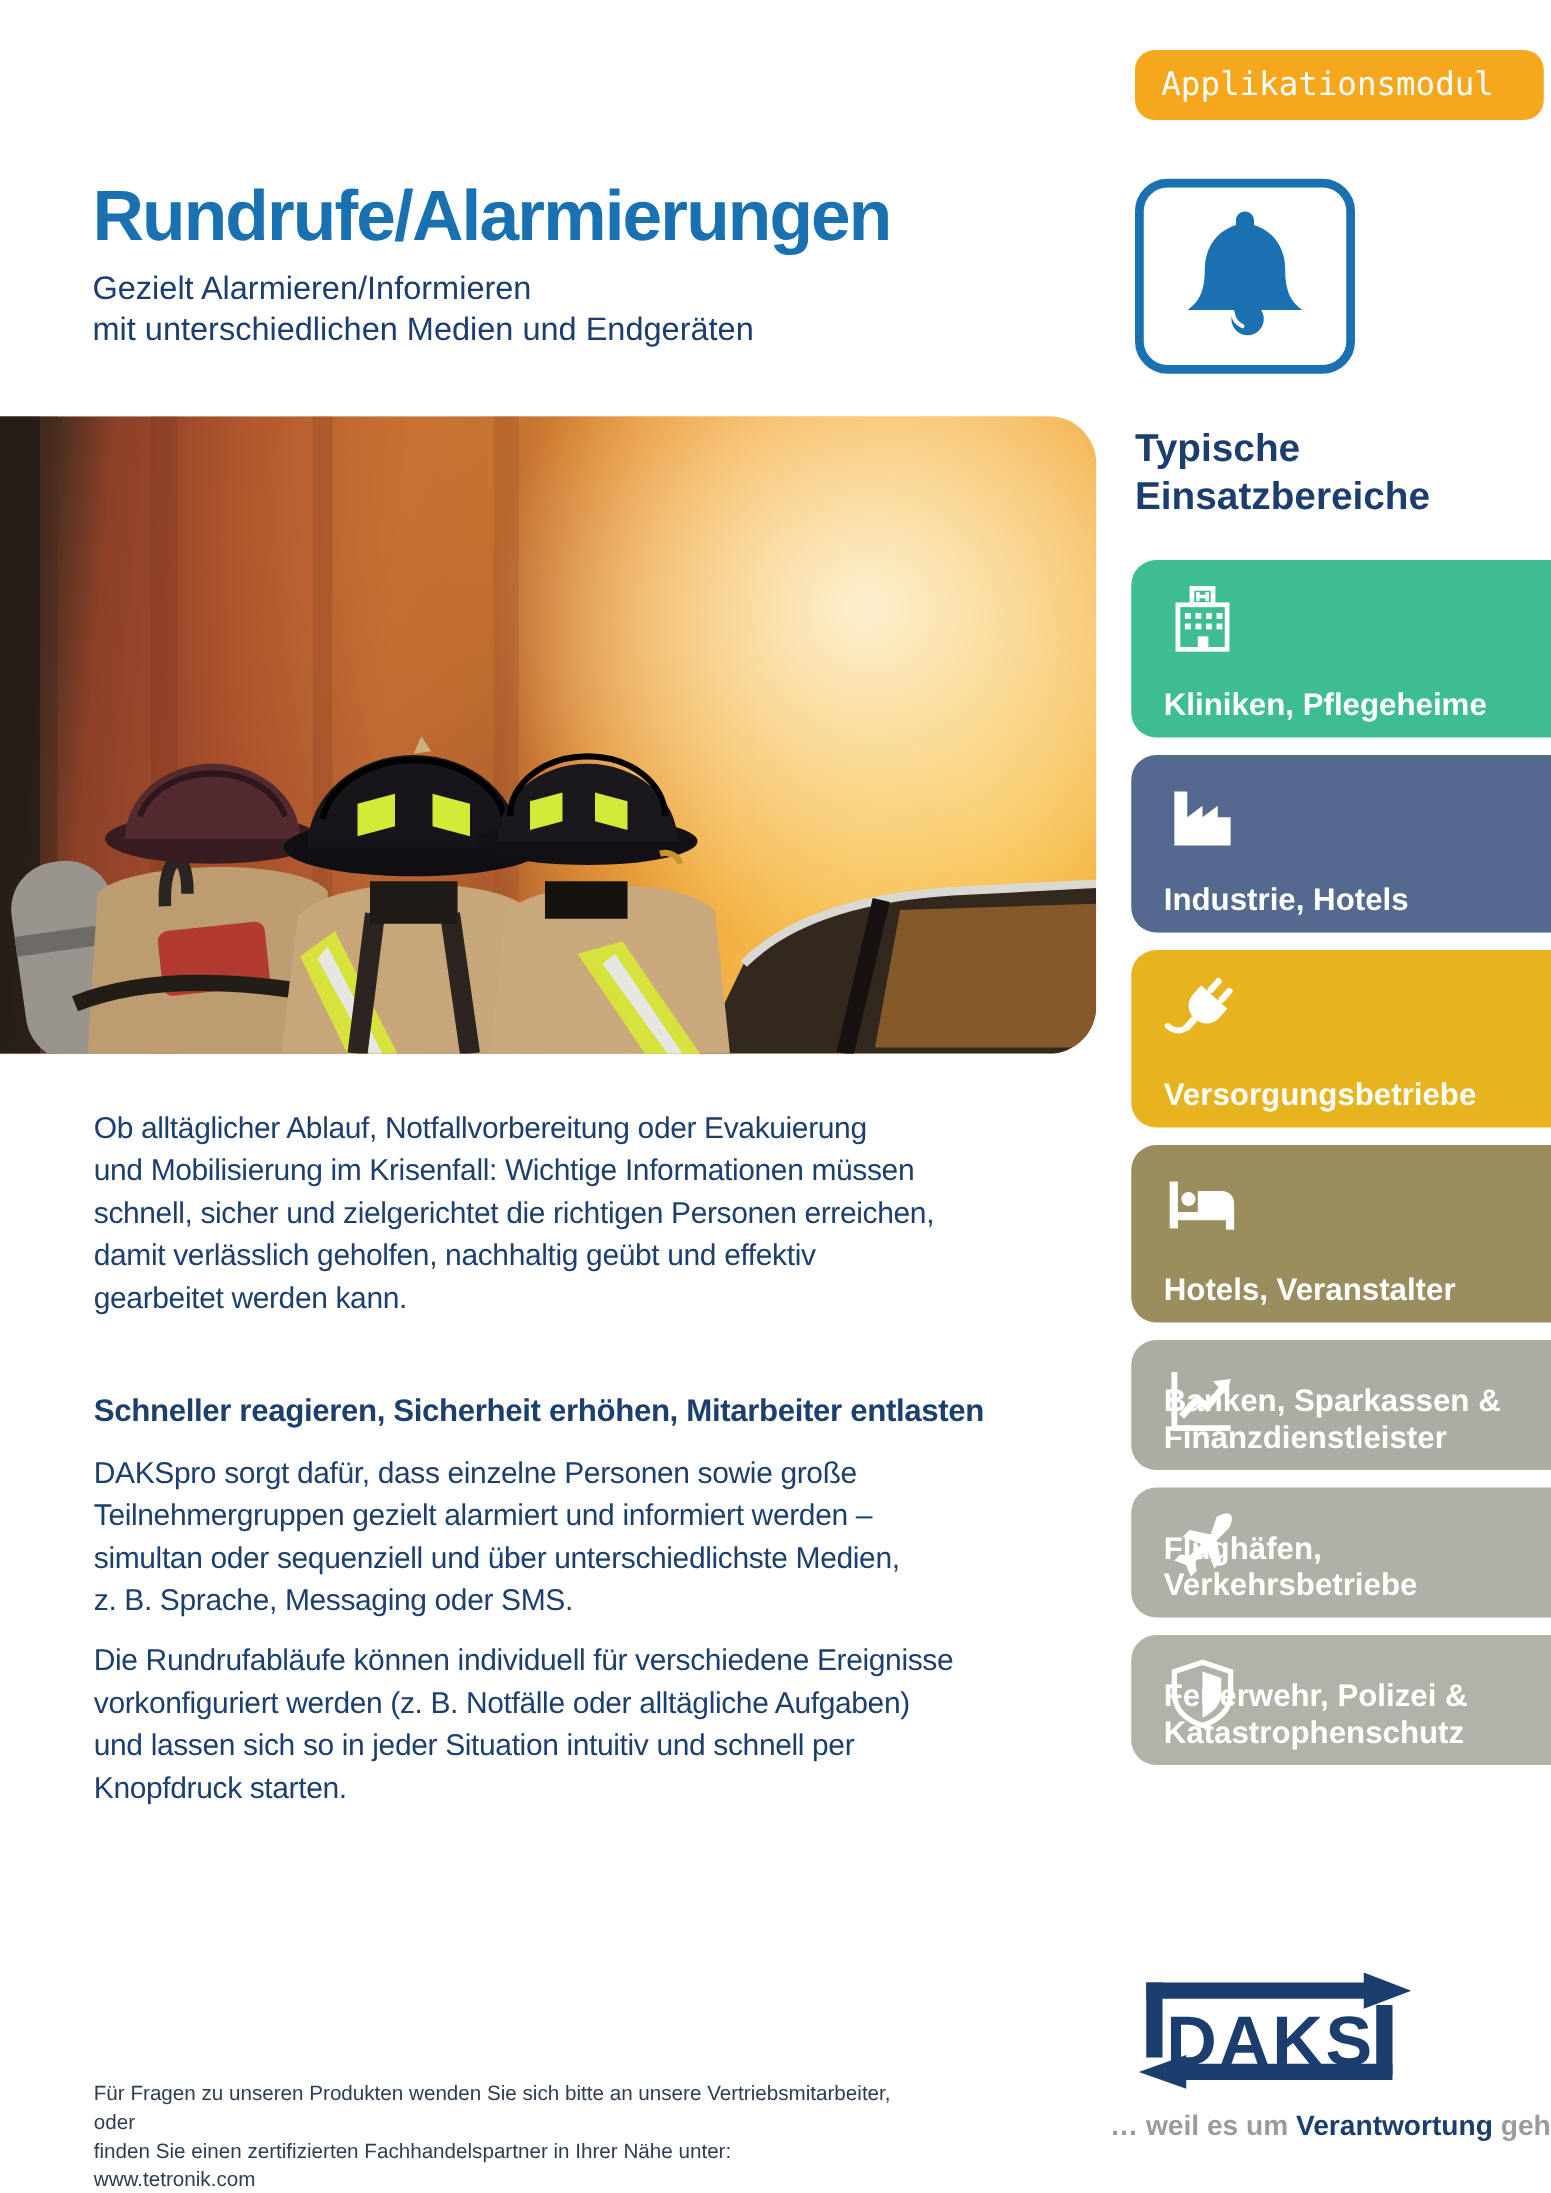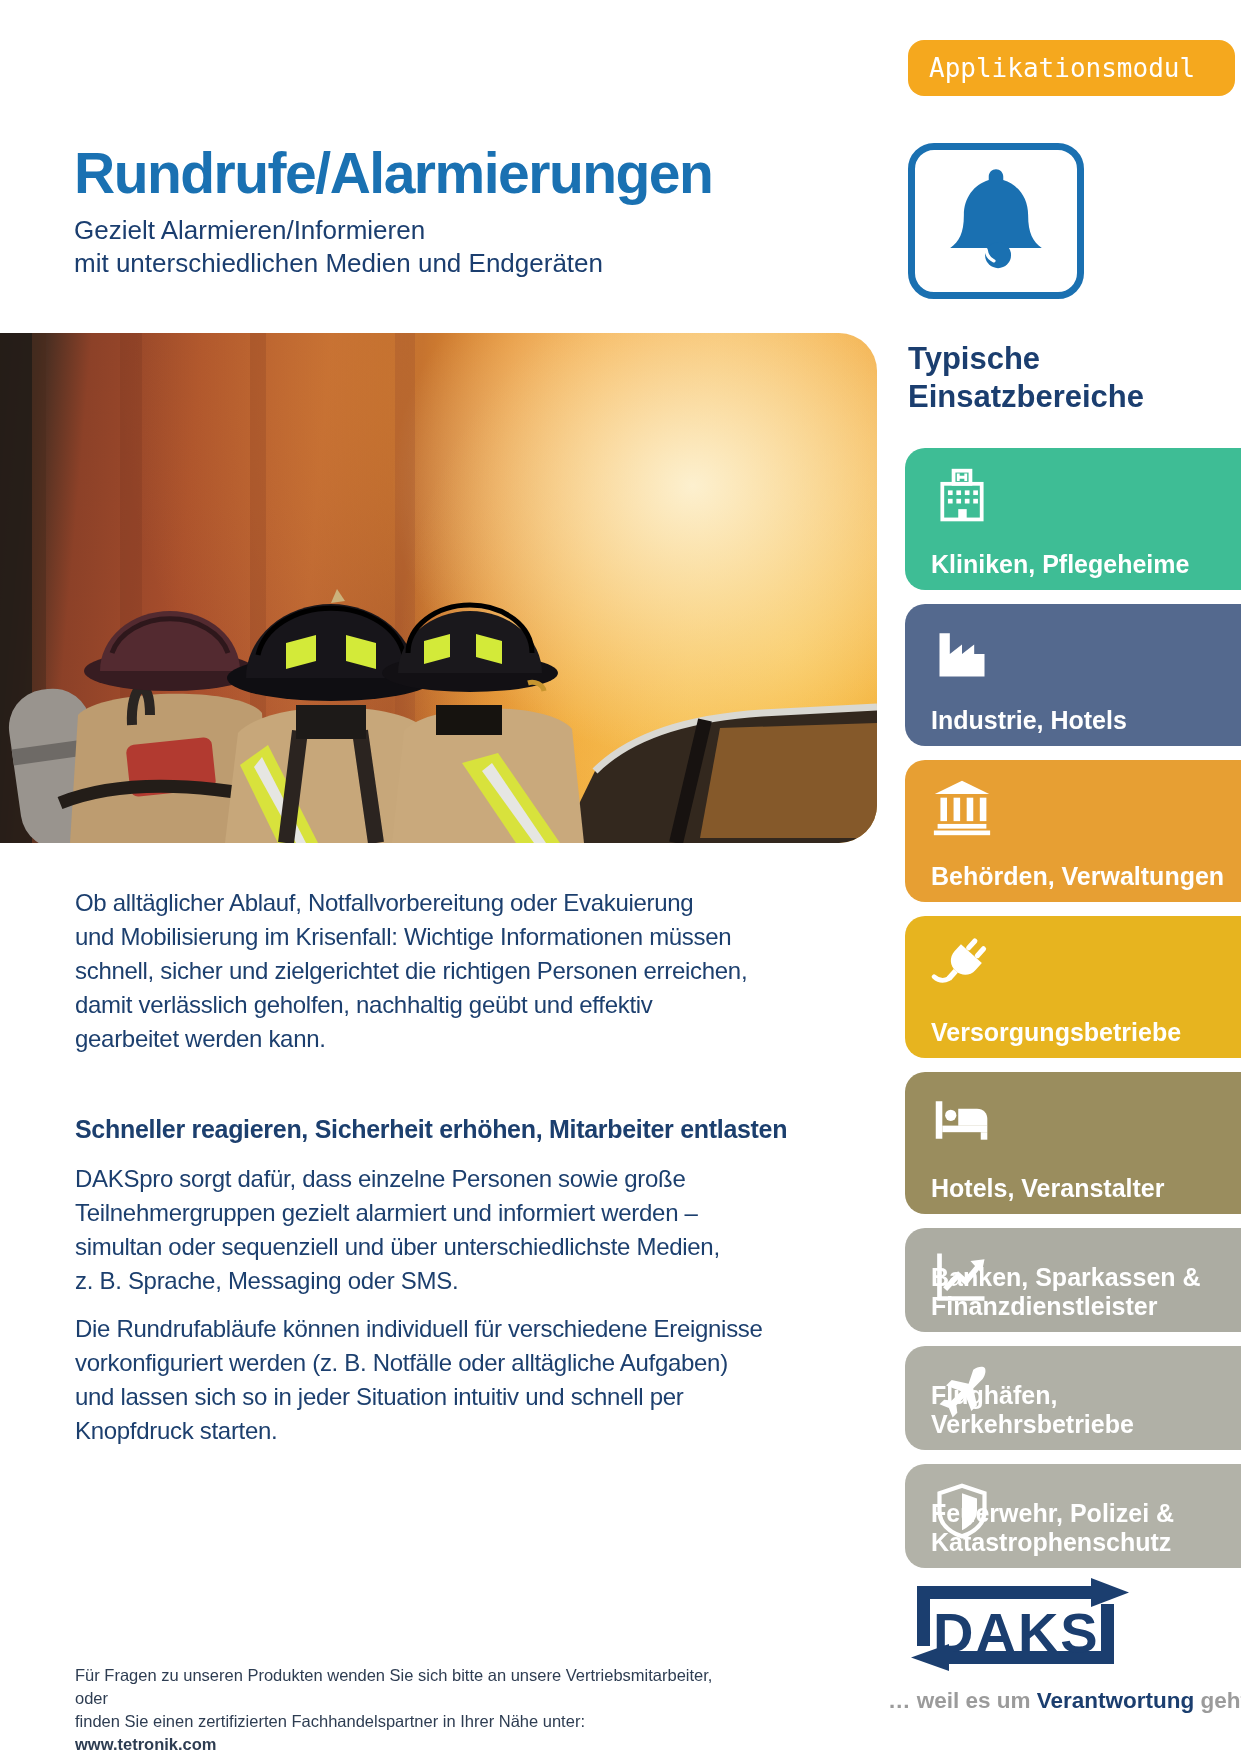--- a/index.html
+++ b/index.html
@@ -72,21 +72,21 @@
   #para1 { top:886px; }
   #head1 { top:1112px; }
   #para2 { top:1162px; }
   #para3 { top:1312px; }
 
   
   .footer-note {
     position:absolute; left:75px; top:1664px; width:640px;
     color:#2e3d52; font-size:16.5px; line-height:23px;
   }
-  .footer-note b { font-weight:bold; }
+  .footer-note b { font-weight:normal; }
   .daks-logo { position:absolute; left:903px; top:1576px; }
   .tagline {
     position:absolute; left:888px; top:1688px; width:256px;
     font-size:22.5px; color:#9b9b9b; font-weight:bold; white-space:nowrap;
   }
   .tagline .strong { color:#1b3e6f; }
 </style>
 </head>
 <body>
 
@@ -190,34 +190,20 @@
     <span class="tlabel">Kliniken, Pflegeheime</span>
   </div>
 
   <div class="tile" style="background-color: rgb(84, 105, 142);">
     <svg class="ticon" viewBox="0 0 64 64">
       <path d="M8 58 V12 h11 v22 l13 -10 v10 l13 -10 v10 h11 v24 z" fill="#ffffff"></path>
     </svg>
     <span class="tlabel">Industrie, Hotels</span>
   </div>
 
-  <div class="tile" style="background-color: rgb(231, 159, 51);">
-    <svg class="ticon" viewBox="0 0 64 64">
-      <g fill="#ffffff">
-        <path d="M32 3 L61 17 H3 Z"></path>
-        <rect x="9" y="21" width="7" height="25"></rect>
-        <rect x="23" y="21" width="7" height="25"></rect>
-        <rect x="37" y="21" width="7" height="25"></rect>
-        <rect x="51" y="21" width="7" height="25"></rect>
-        <rect x="6" y="49" width="52" height="5"></rect>
-        <rect x="2" y="56" width="60" height="5"></rect>
-      </g>
-    </svg>
-    <span class="tlabel">Behörden, Verwaltungen</span>
-  </div>
 
   <div class="tile" style="background-color: rgb(231, 180, 31);">
     <svg class="ticon" viewBox="0 0 64 64">
       <g transform="rotate(42 32 32)" fill="#ffffff">
         <rect x="23" y="2" width="5.5" height="15" rx="2.5"></rect>
         <rect x="35.5" y="2" width="5.5" height="15" rx="2.5"></rect>
         <path d="M17 17 h30 v10 c0 9 -6.5 15 -15 15 s-15 -6 -15 -15 z"></path>
         <rect x="29" y="42" width="6" height="11"></rect>
         <path d="M32 53 q-3 9 -13 9" stroke="#ffffff" stroke-width="5" fill="none" stroke-linecap="round"></path>
       </g>

